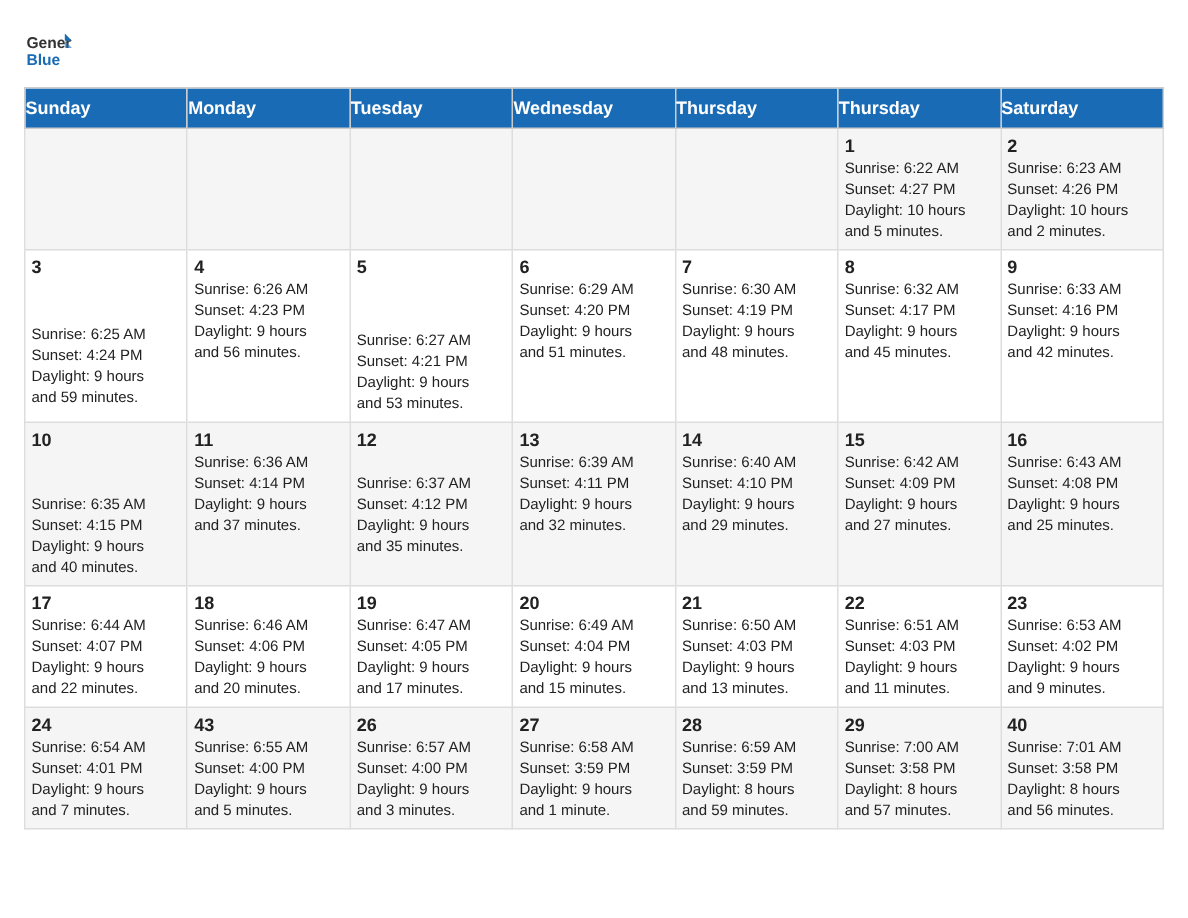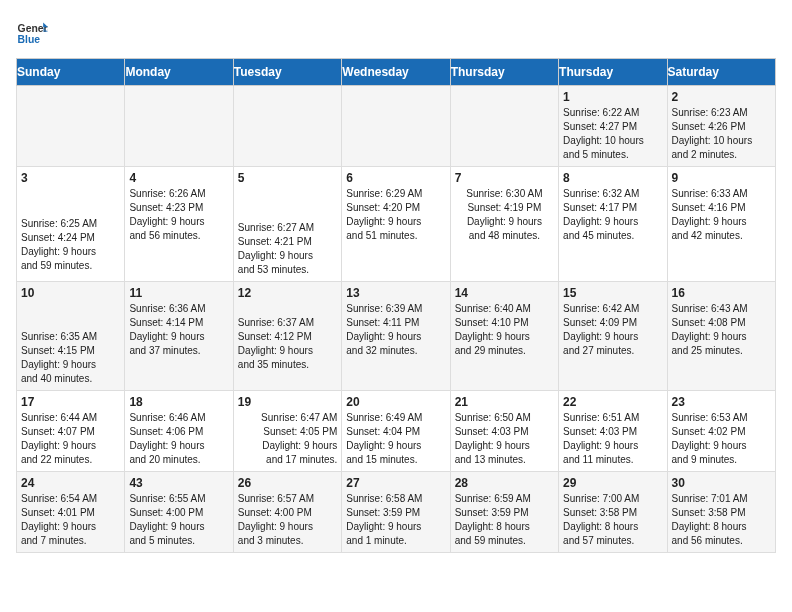--- a/index.html
+++ b/index.html
@@ -154,21 +154,21 @@
         </td>
         <td>
           <span class="day-num">6</span>
           <div class="day-info" style="white-space: pre-line;">Sunrise: 6:29 AM
 Sunset: 4:20 PM
 Daylight: 9 hours
 and 51 minutes.</div>
         </td>
         <td>
           <span class="day-num">7</span>
-          <div class="day-info" style="white-space: pre-line; text-align: center;">Sunrise: 6:30 AM
+          <div class="day-info" style="white-space: pre-line;">Sunrise: 6:30 AM
 Sunset: 4:19 PM
 Daylight: 9 hours
 and 48 minutes.</div>
         </td>
         <td>
           <span class="day-num">8</span>
           <div class="day-info" style="white-space: pre-line;">Sunrise: 6:32 AM
 Sunset: 4:17 PM
 Daylight: 9 hours
 and 45 minutes.</div>
@@ -242,21 +242,21 @@
         </td>
         <td>
           <span class="day-num">18</span>
           <div class="day-info" style="white-space: pre-line;">Sunrise: 6:46 AM
 Sunset: 4:06 PM
 Daylight: 9 hours
 and 20 minutes.</div>
         </td>
         <td>
           <span class="day-num">19</span>
-          <div class="day-info" style="white-space: pre-line; text-align: right;">Sunrise: 6:47 AM
+          <div class="day-info" style="white-space: pre-line;">Sunrise: 6:47 AM
 Sunset: 4:05 PM
 Daylight: 9 hours
 and 17 minutes.</div>
         </td>
         <td>
           <span class="day-num">20</span>
           <div class="day-info" style="white-space: pre-line;">Sunrise: 6:49 AM
 Sunset: 4:04 PM
 Daylight: 9 hours
 and 15 minutes.</div>
@@ -320,21 +320,21 @@
 and 59 minutes.</div>
         </td>
         <td>
           <span class="day-num">29</span>
           <div class="day-info" style="white-space: pre-line;">Sunrise: 7:00 AM
 Sunset: 3:58 PM
 Daylight: 8 hours
 and 57 minutes.</div>
         </td>
         <td>
-          <span class="day-num">30</span>
+          <span class="day-num">40</span>
           <div class="day-info" style="white-space: pre-line;">Sunrise: 7:01 AM
 Sunset: 3:58 PM
 Daylight: 8 hours
 and 56 minutes.</div>
         </td>
       </tr>
     </tbody>
 </table>
 
 </body></html>

